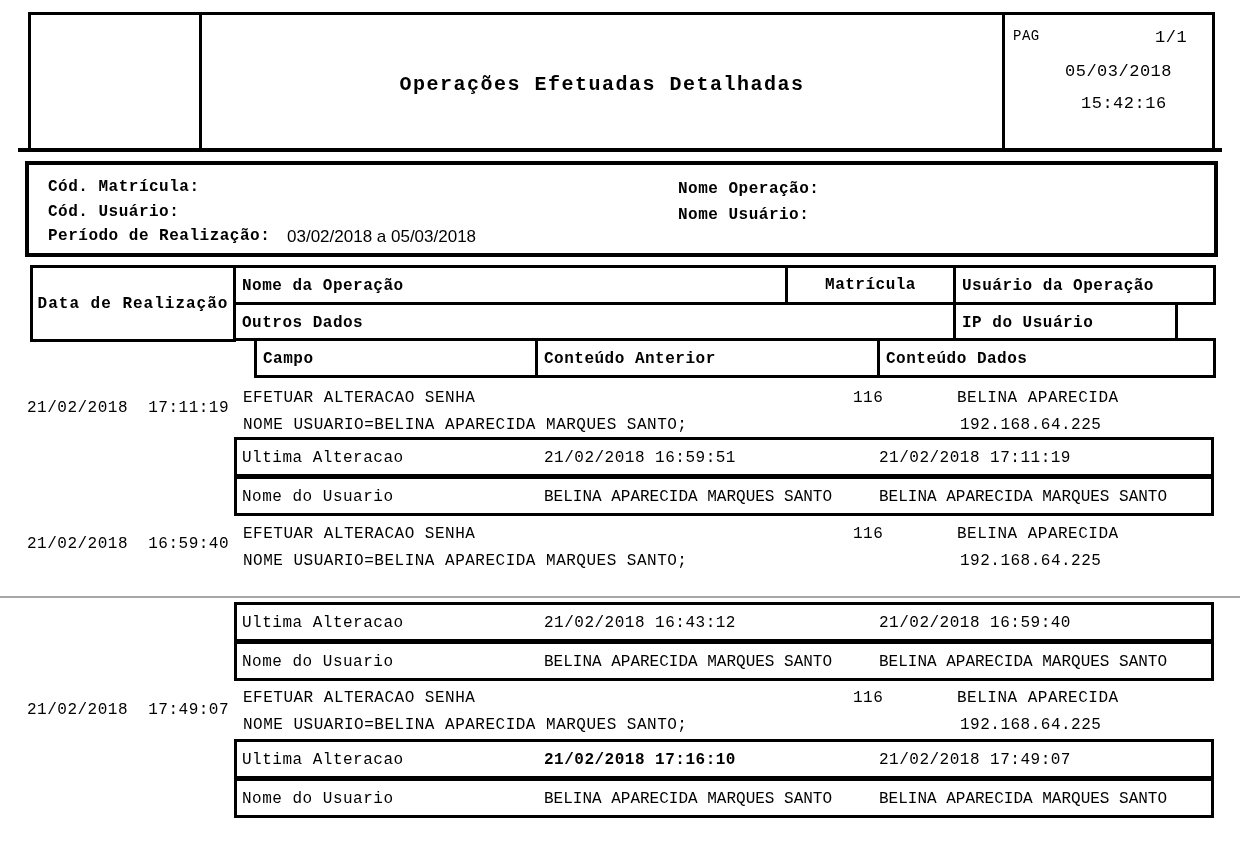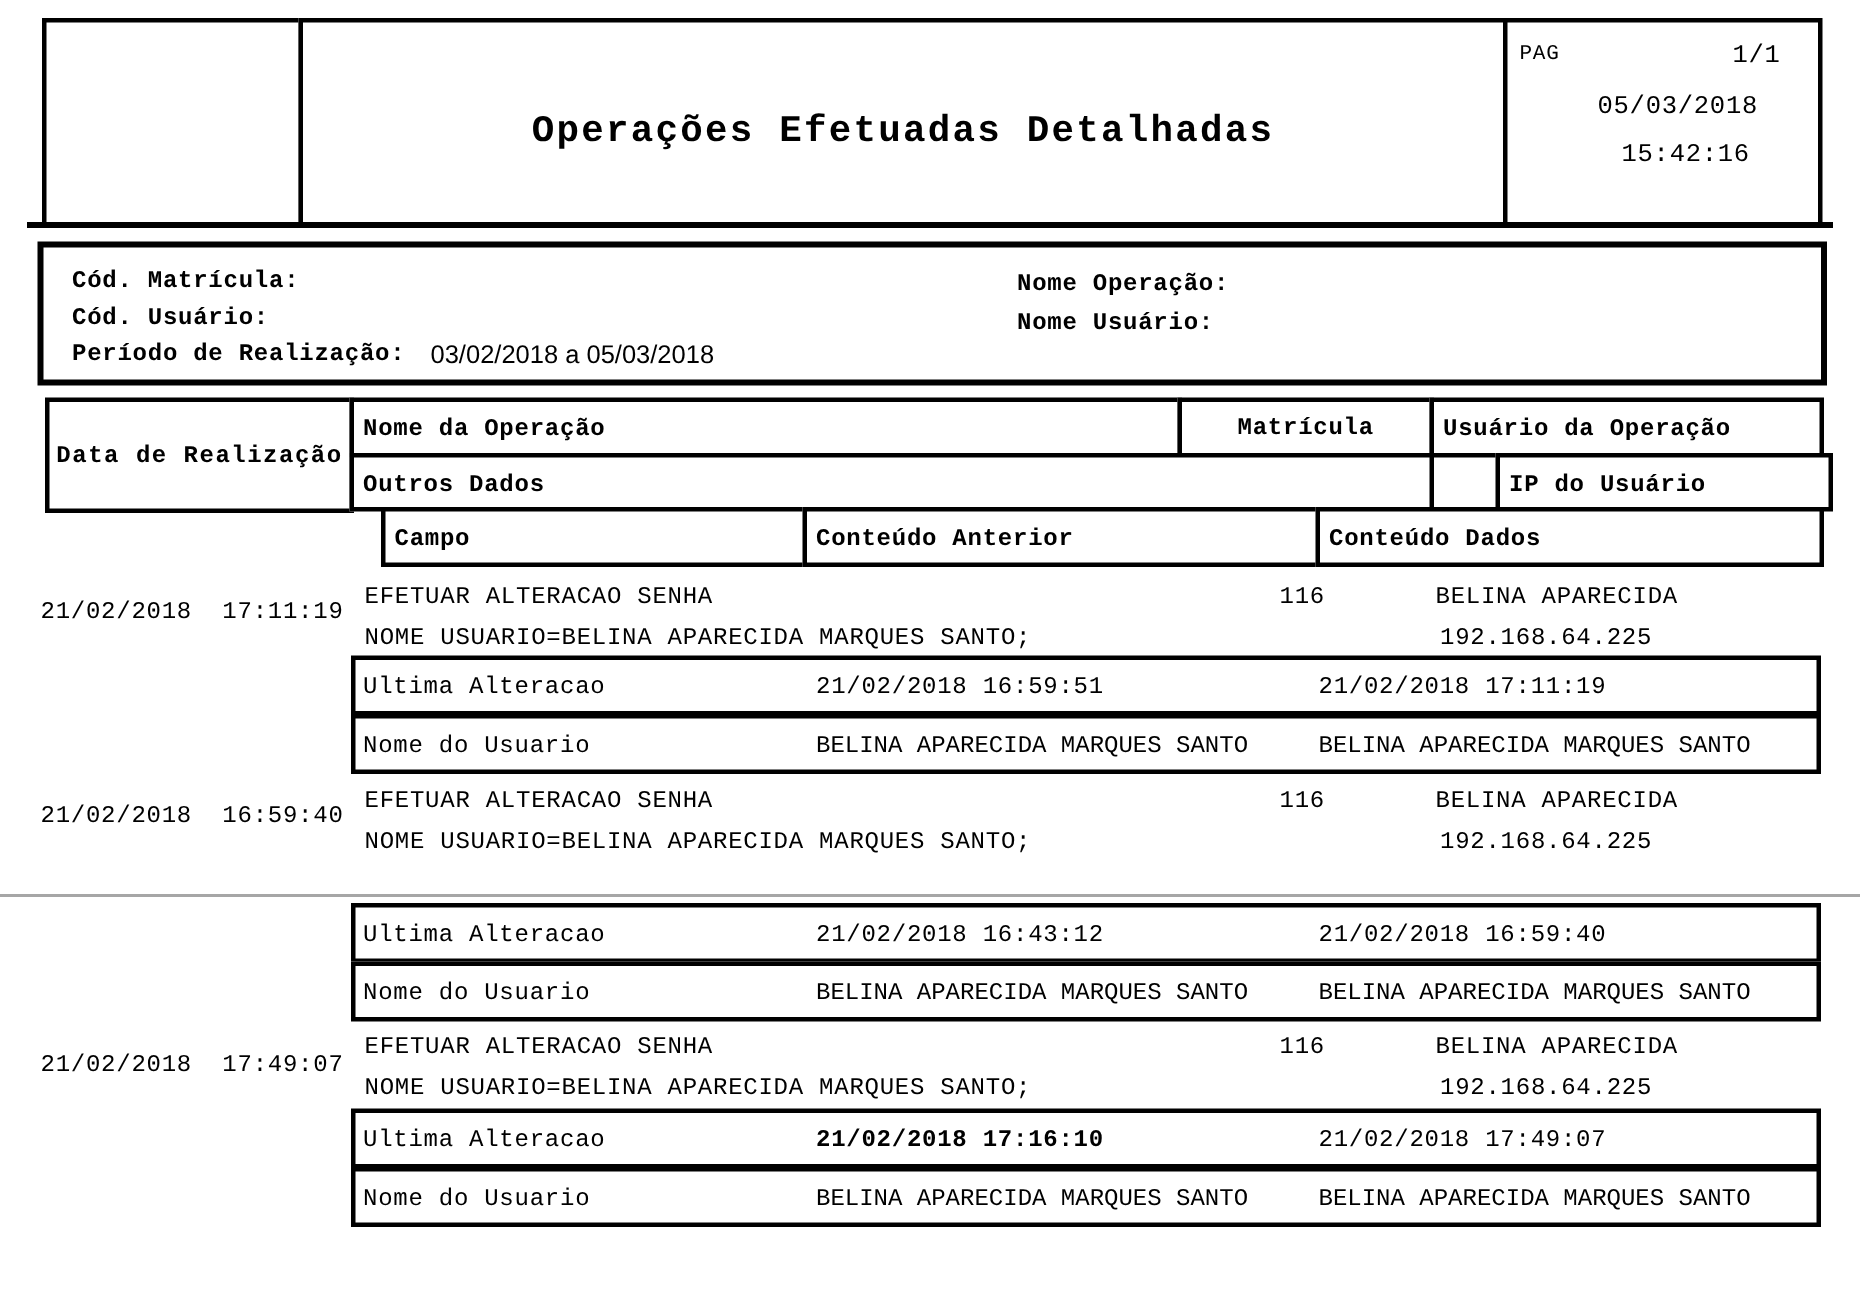--- a/index.html
+++ b/index.html
@@ -14,21 +14,21 @@
   .rule{position:absolute;background:#000;}
   .grayrule{position:absolute;background:#a6a6a6;}
   .cellpad{position:absolute;top:9px;left:6px;}
 </style>
 </head>
 <body>
 
 <div class="box" style="left:28px;top:12px;width:174px;height:140px;"></div>
 
 <div class="box" style="left:199px;top:12px;width:806px;height:140px;">
-  <span class="abs" style="left:0;right:0;top:60px;text-align:center;font-weight:bold;font-size:25px;letter-spacing:1.5px;">Operações Efetuadas Detalhadas</span>
+  <span class="abs" style="left:0;right:0;top:60px;text-align:center;font-weight:bold;font-size:20px;letter-spacing:1.5px;">Operações Efetuadas Detalhadas</span>
 </div>
 
 <div class="box" style="left:1002px;top:12px;width:213px;height:140px;">
   <span class="abs mono" style="left:8px;top:14px;font-size:14px;">PAG</span>
   <span class="abs mono" style="left:150px;top:14px;font-size:17px;">1/1</span>
   <span class="abs mono" style="left:60px;top:48px;font-size:17px;">05/03/2018</span>
   <span class="abs mono" style="left:76px;top:80px;font-size:17px;">15:42:16</span>
 </div>
 
 <div class="rule" style="left:18px;top:148px;width:1204px;height:4px;"></div>
@@ -54,21 +54,21 @@
 <div class="box" style="left:785px;top:265px;width:171px;height:40px;">
   <span class="abs monob" style="left:0;right:0;top:9px;text-align:center;">Matrícula</span>
 </div>
 <div class="box" style="left:953px;top:265px;width:263px;height:40px;">
   <span class="cellpad monob">Usuário da Operação</span>
 </div>
 
 <div class="box" style="left:233px;top:302px;width:723px;height:39px;">
   <span class="cellpad monob">Outros Dados</span>
 </div>
-<div class="box" style="left:953px;top:302px;width:225px;height:39px;margin-left:44px;">
+<div class="box" style="left:953px;top:302px;width:225px;height:39px;">
   <span class="cellpad monob">IP do Usuário</span>
 </div>
 
 <div class="box" style="left:233px;top:338px;width:305px;height:40px;margin-left:21px;">
   <span class="cellpad monob">Campo</span>
 </div>
 <div class="box" style="left:535px;top:338px;width:385px;height:40px;">
   <span class="cellpad monob">Conteúdo Anterior</span>
 </div>
 <div class="box" style="left:877px;top:338px;width:339px;height:40px;">

